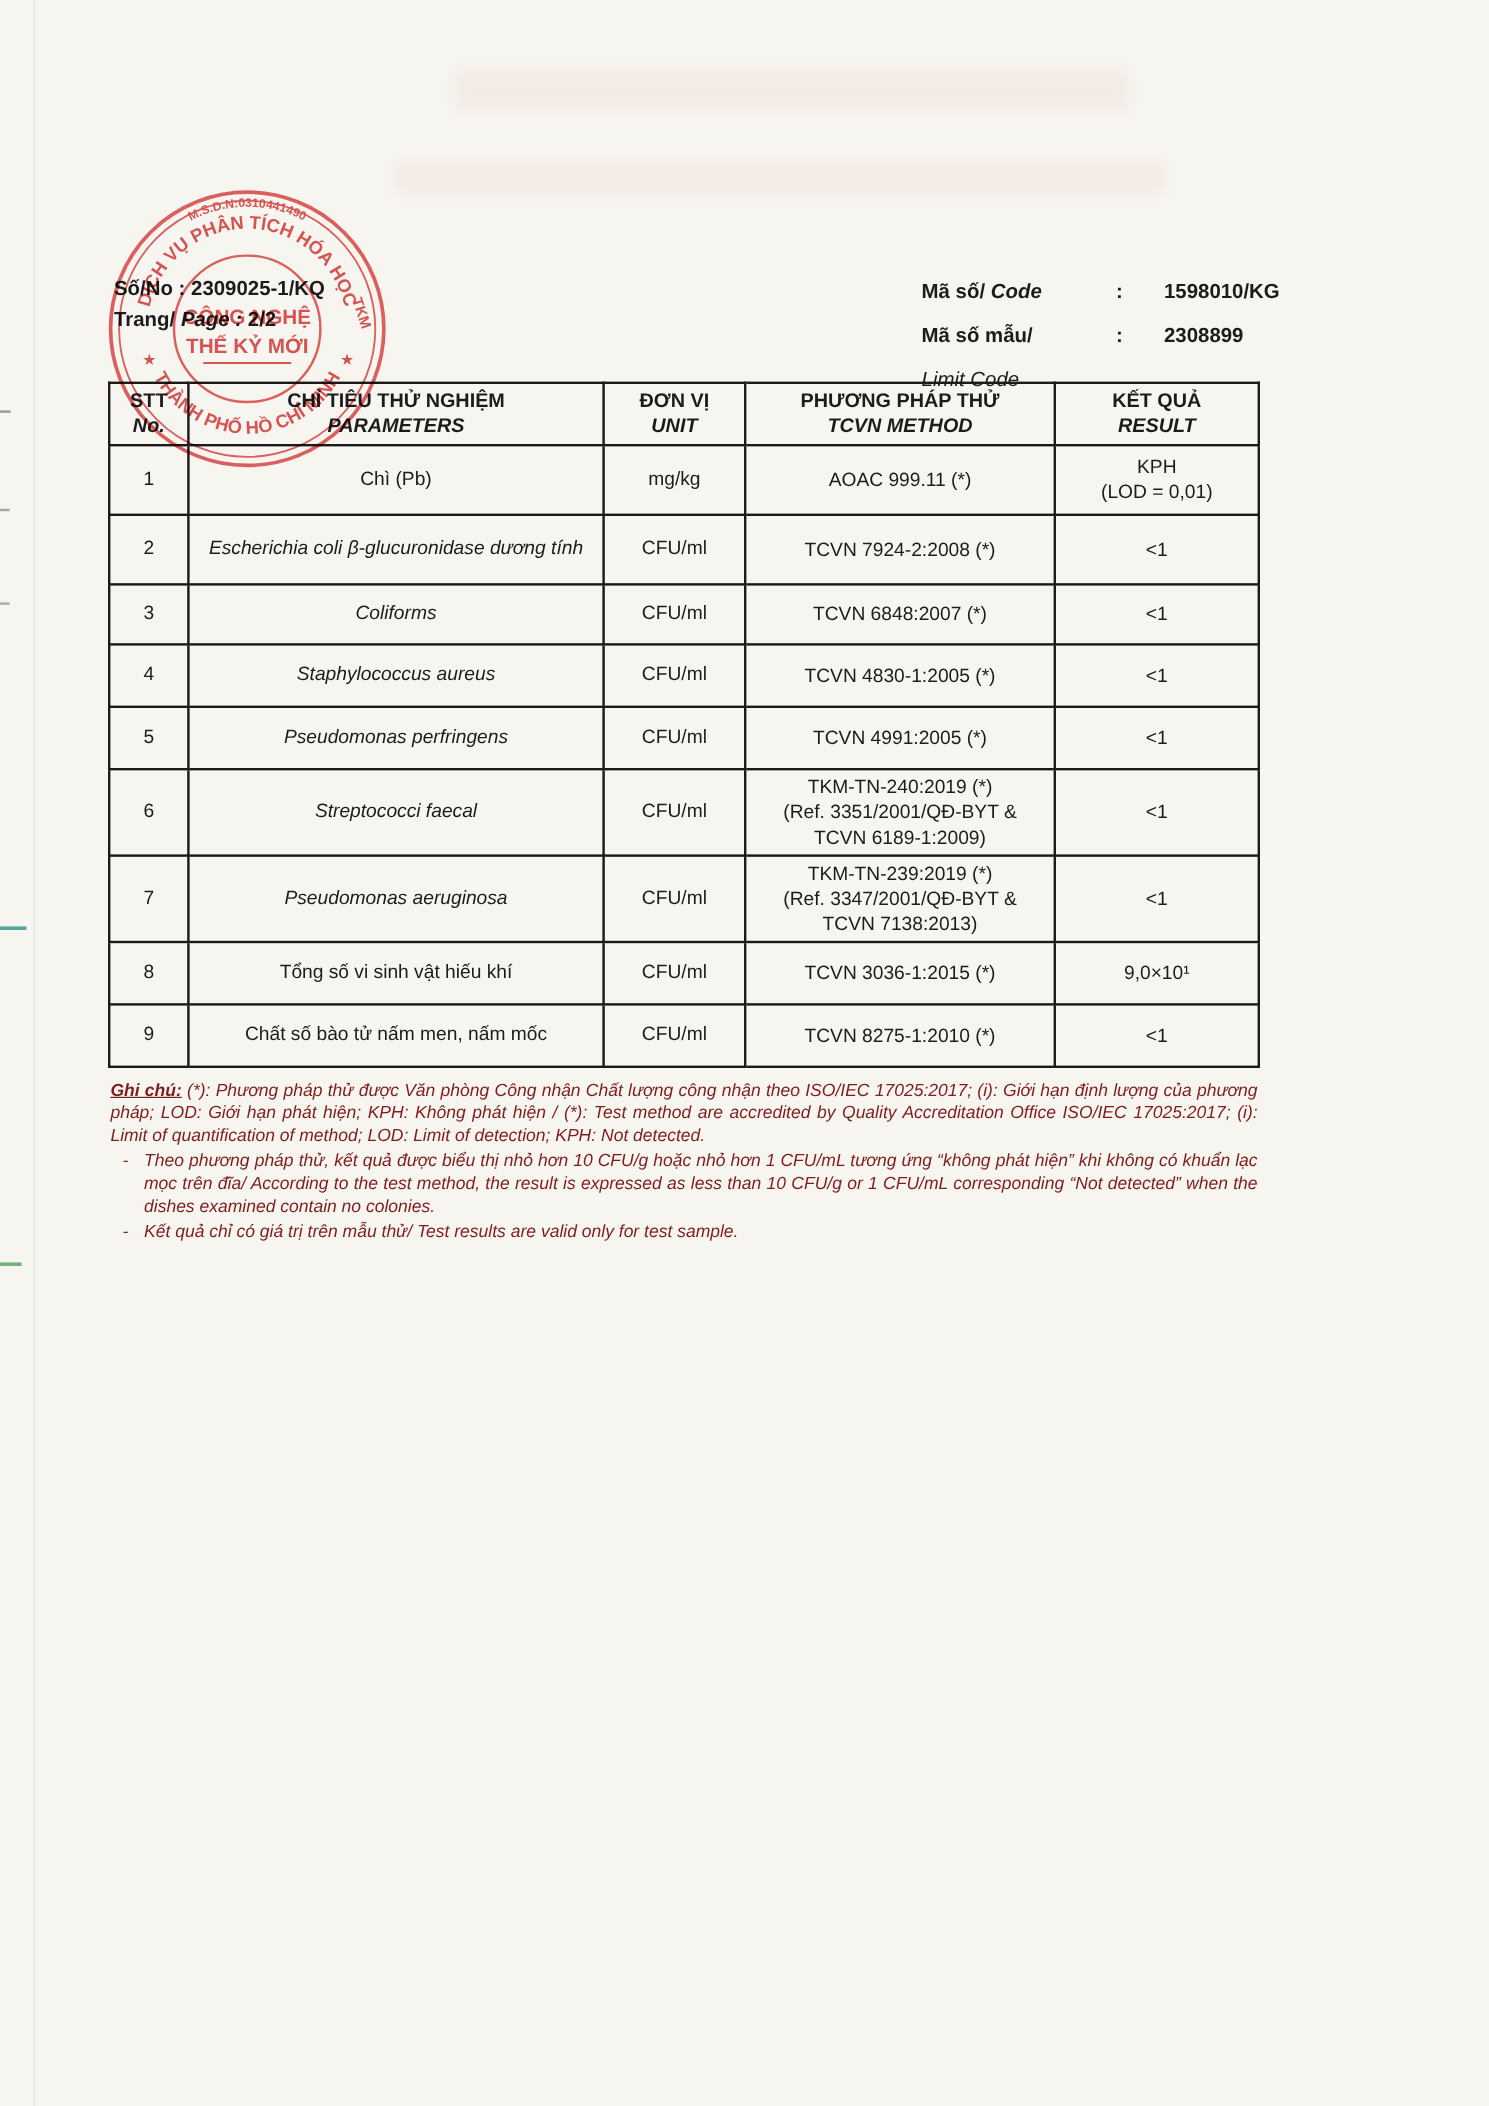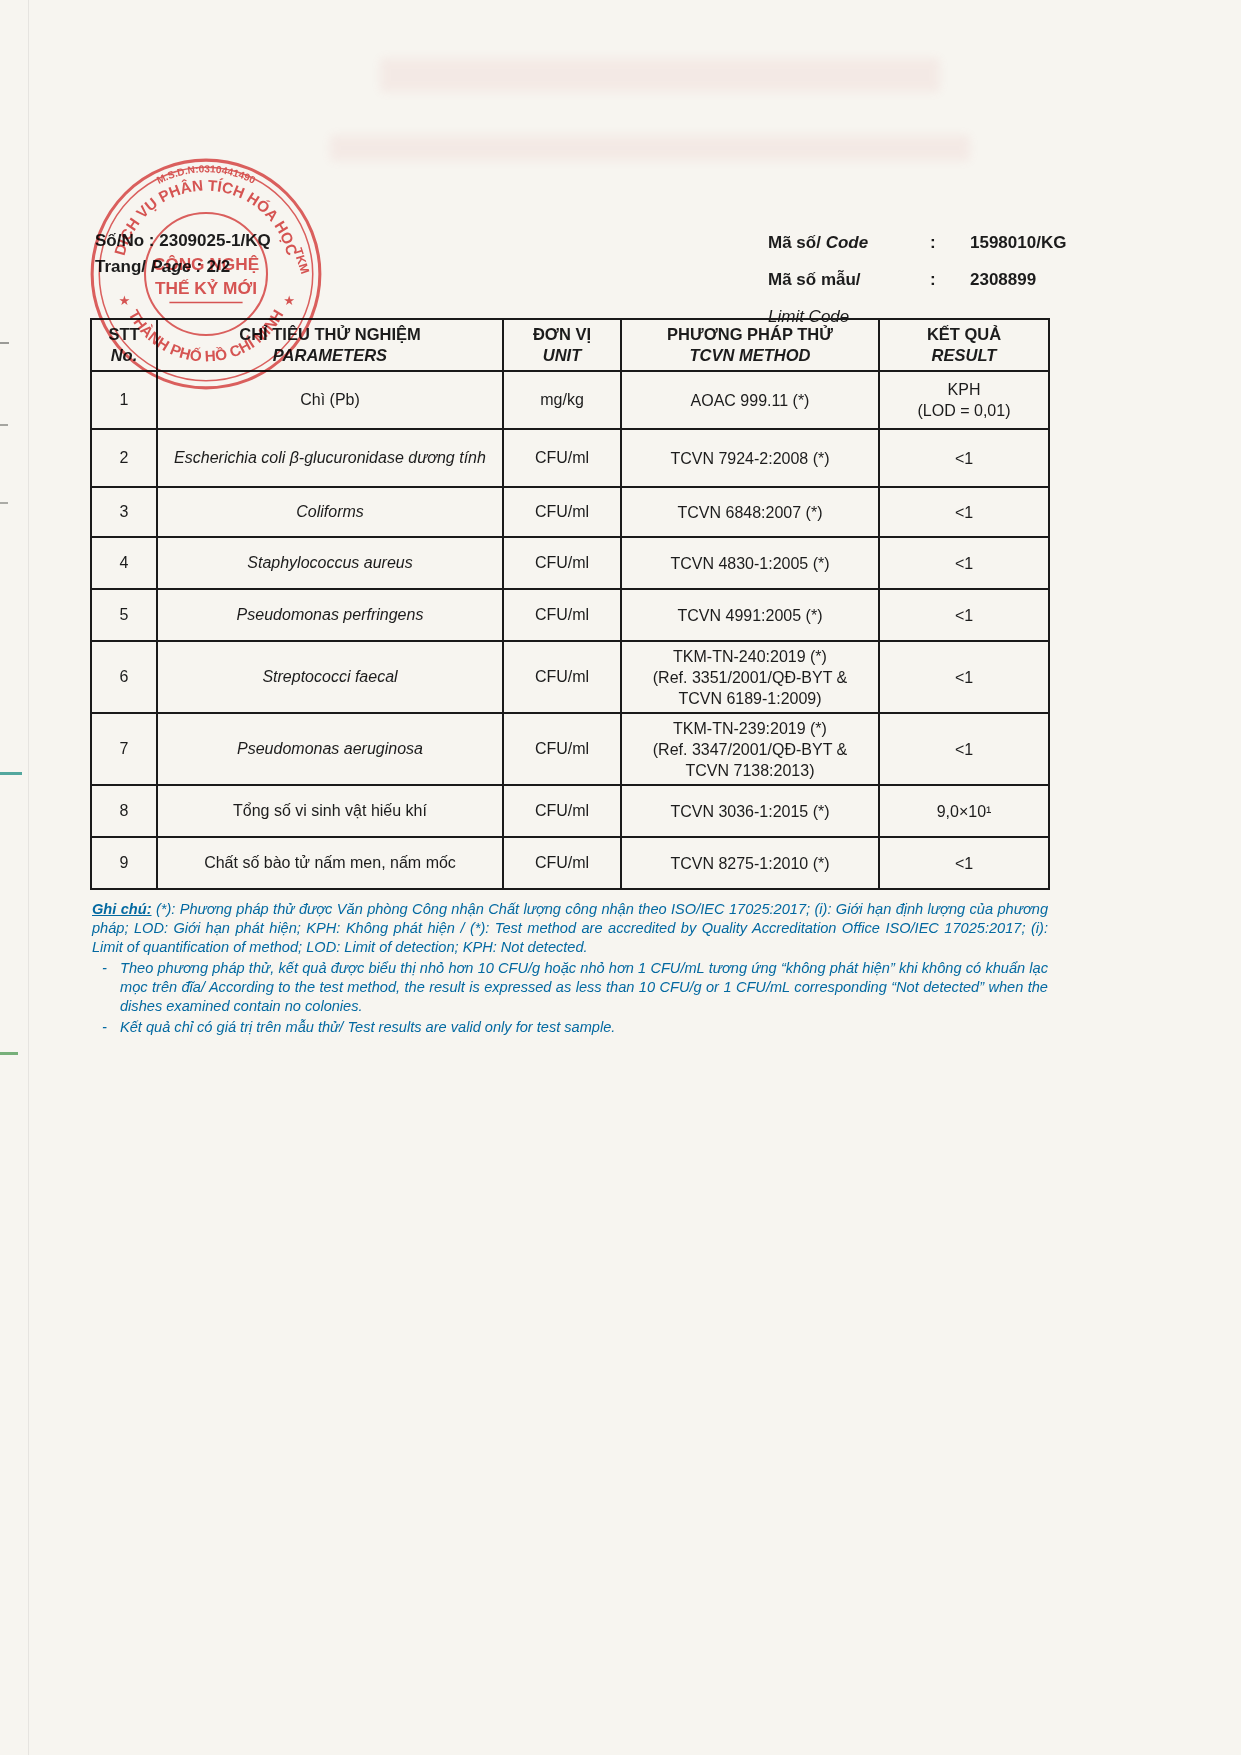--- a/index.html
+++ b/index.html
@@ -52,21 +52,21 @@
   th .en{font-weight:700;font-style:italic;}
   td.param{text-align:left;padding-left:16px;}
   td.italic{font-style:italic;}
   td.pre{white-space:pre-line;line-height:21px;}
   tr.h62{height:52px;} tr.h58{height:58px;} tr.h52{height:52px;}
   tr.h50{height:50px;} tr.h72{height:72px;}
 
   
   .notes{position:absolute;left:92px;top:900px;width:956px;
          font-size:14.6px;line-height:19px;font-style:italic;
-         text-align:justify;color:#0369a1;}
+         text-align:justify;color:#7f1d1d;}
   .notes .lead{margin:0 0 2px 0;}
   .notes .lbl{font-weight:700;text-decoration:underline;}
   .note-item{display:flex;margin:1px 0 2px 10px;}
   .note-item .dash{width:18px;flex:0 0 18px;}
   .note-item .txt{flex:1;}
 </style>
 </head>
 <body>
 
 <div class="page">

